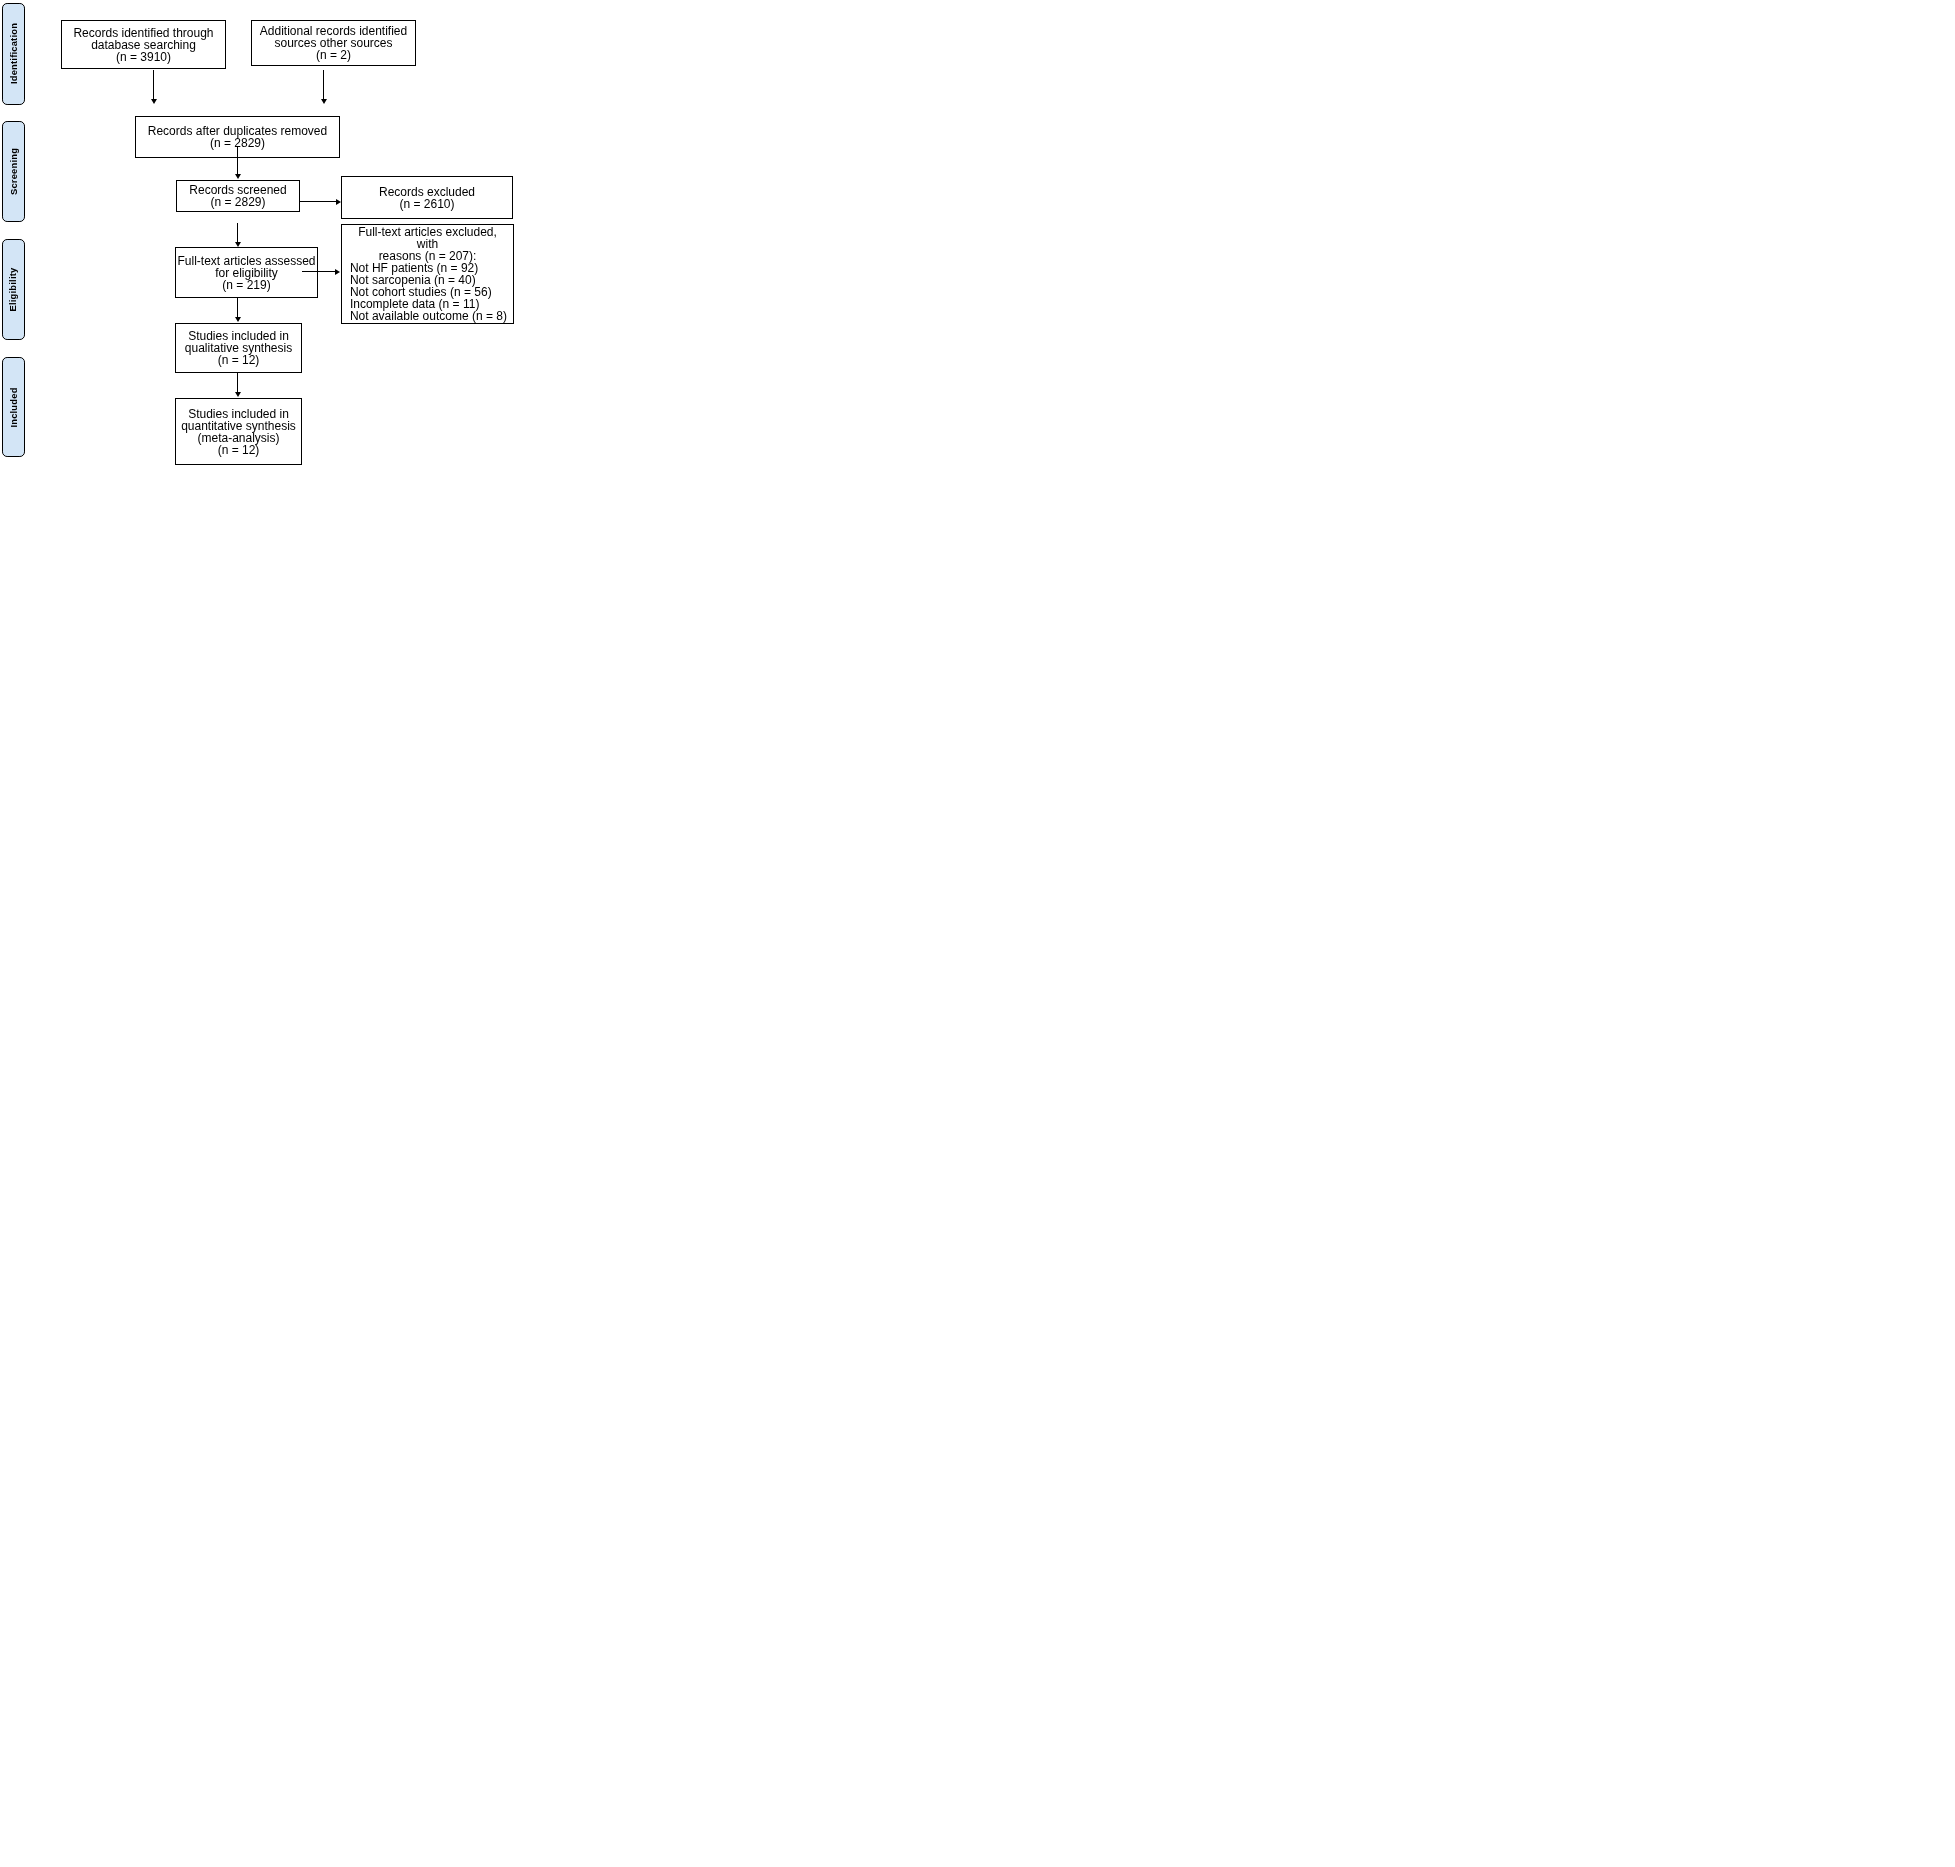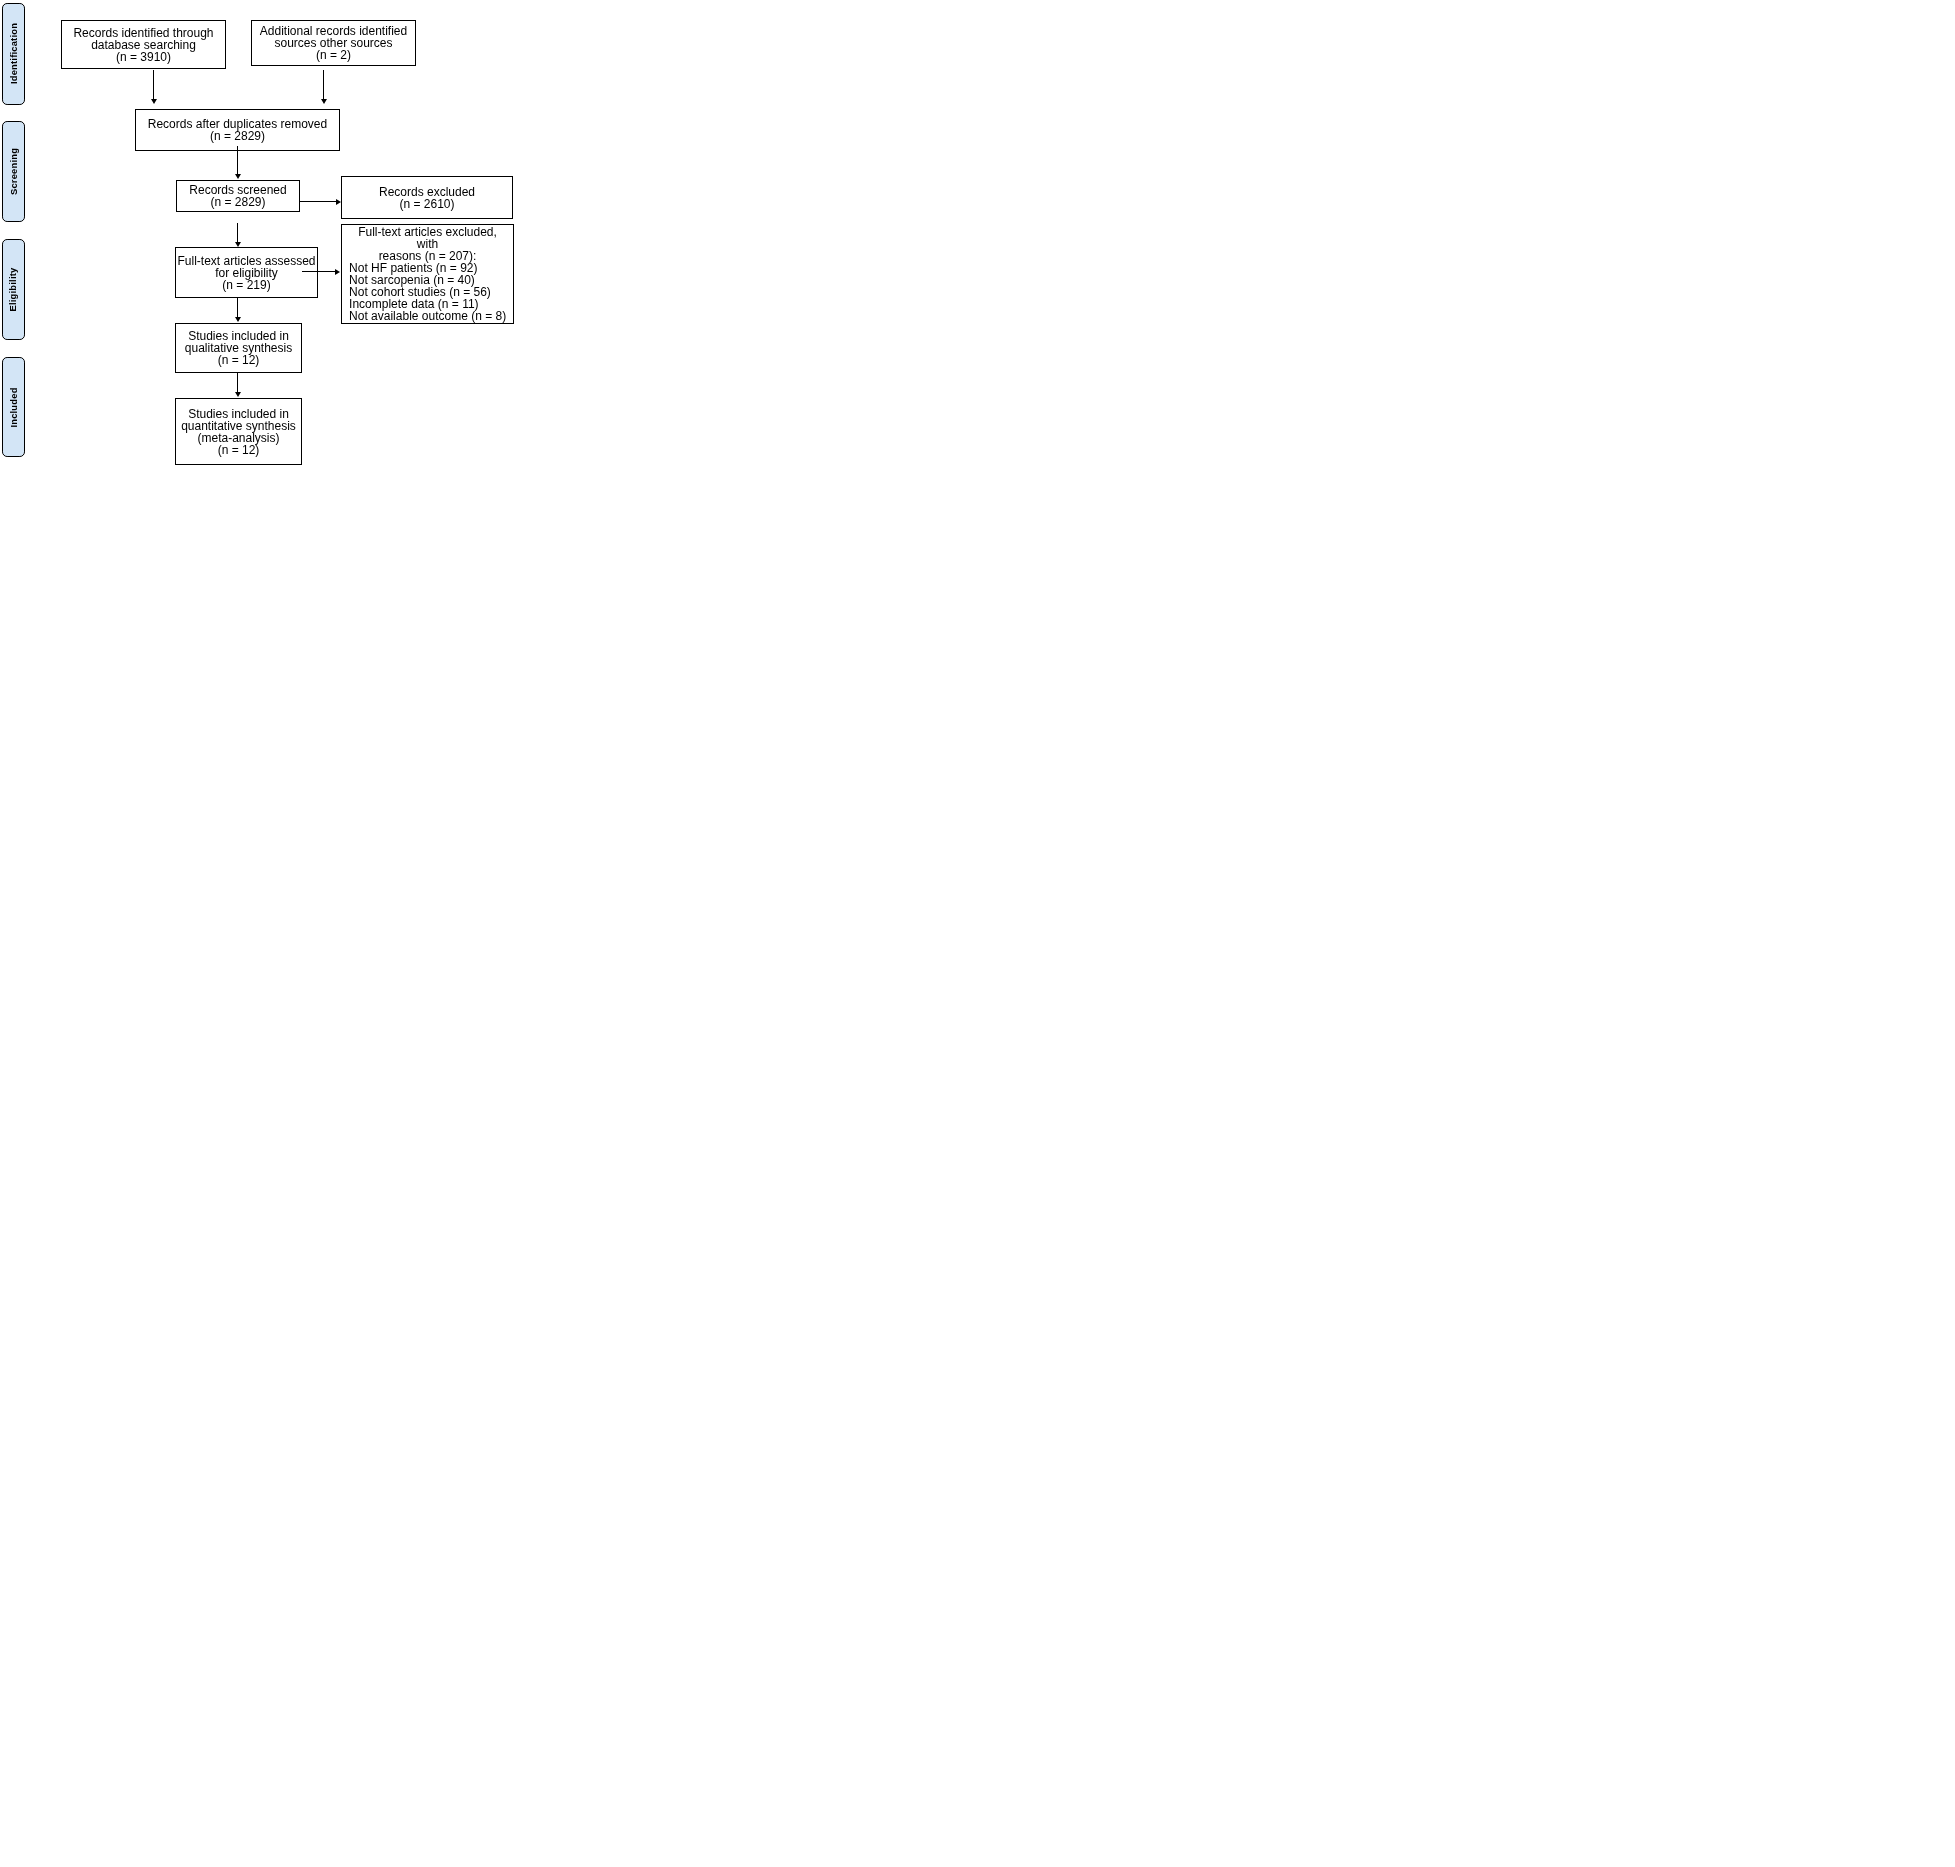--- a/index.html
+++ b/index.html
@@ -46,21 +46,21 @@
     display: flex;
     flex-direction: column;
     align-items: center;
     justify-content: center;
     text-align: center;
     font-size: 12px;
     line-height: 12px;
   }
   .flow-box .line { width: 100%; }
   .flow-box.reasons-box {
-    align-items: center;
+    align-items: flex-start;
     text-align: center;
     padding: 0 6.3px;
   }
   .flow-box.reasons-box .reason-line {
     text-align: left;
     padding-left: 1.6px;
   }
   
   .varrow {
     position: absolute;
@@ -116,21 +116,21 @@
     <div class="line">database searching</div>
     <div class="line">(n = 3910)</div>
   </div>
 
   <div class="flow-box" style="left:251px; top:20.3px; width:165px; height:46px;">
     <div class="line">Additional records identified</div>
     <div class="line">sources other sources</div>
     <div class="line">(n = 2)</div>
   </div>
 
-  <div class="flow-box" style="left:135px; top:109px; width:205px; height:42px;">
+  <div class="flow-box" style="left:135px; top:116px; width:205px; height:42px;">
     <div class="line">Records after duplicates removed</div>
     <div class="line">(n = 2829)</div>
   </div>
 
   <div class="flow-box" style="left:176px; top:180px; width:124px; height:32px;">
     <div class="line">Records screened</div>
     <div class="line">(n = 2829)</div>
   </div>
 
   <div class="flow-box" style="left:341px; top:176px; width:172px; height:43px;">

